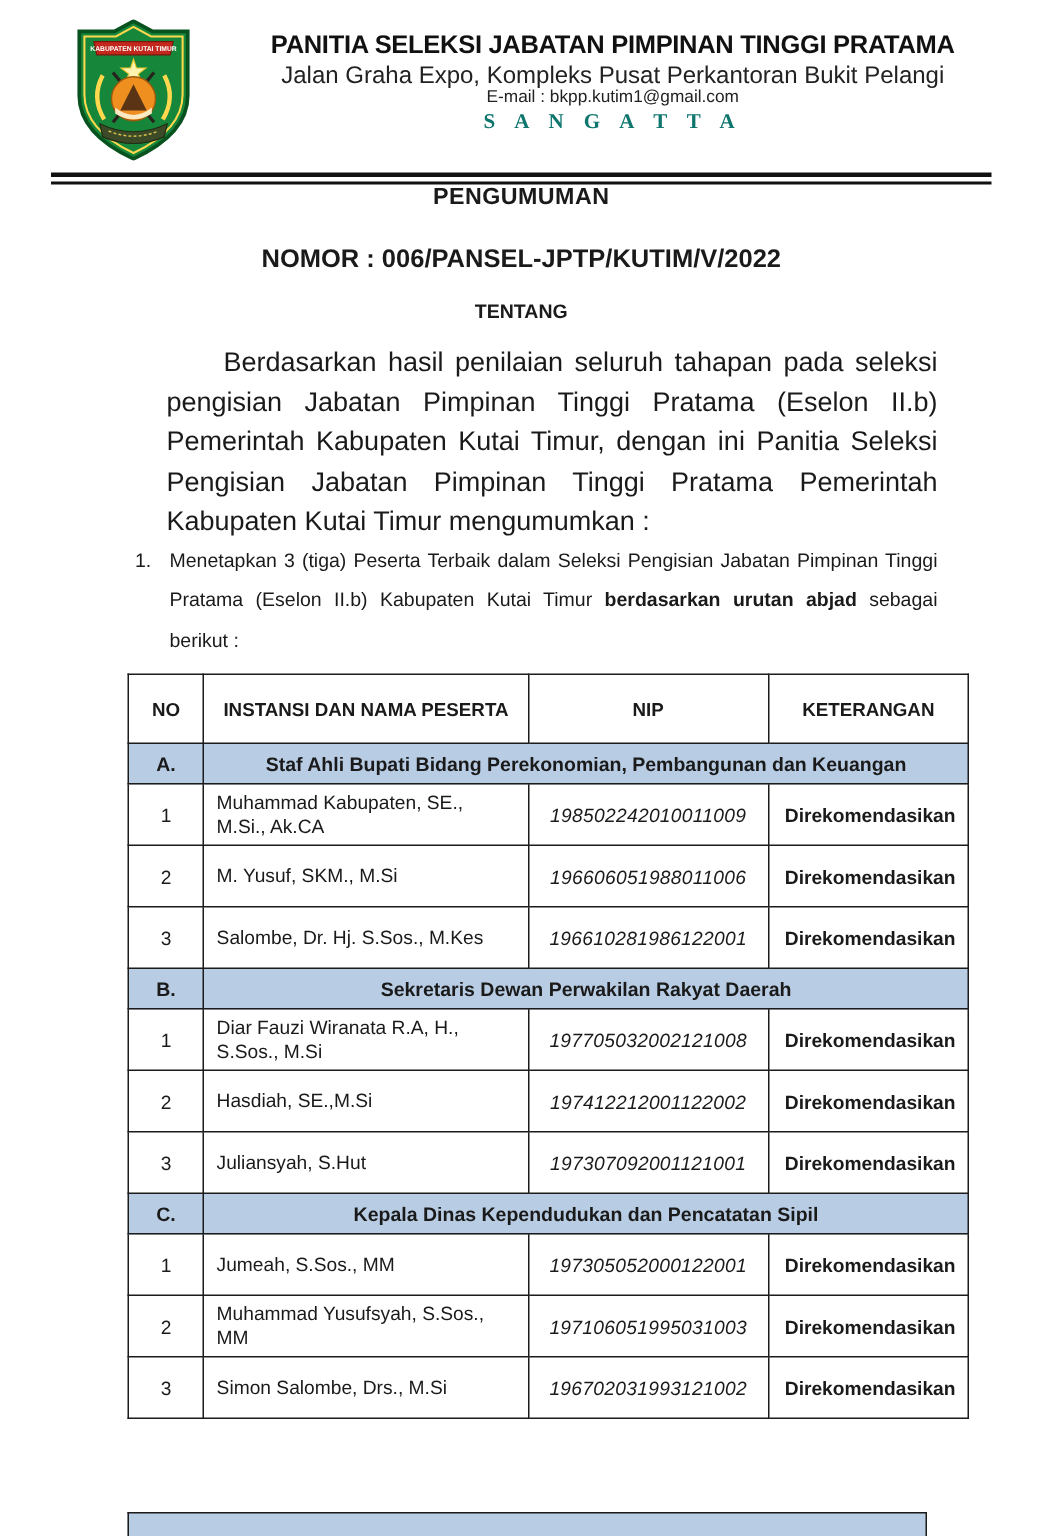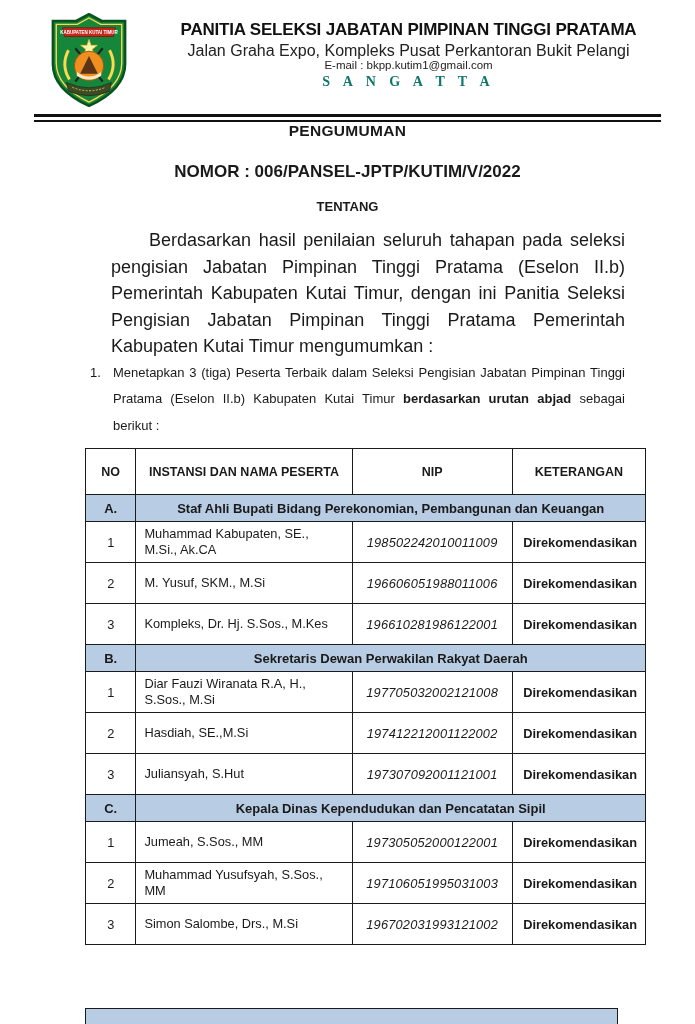--- a/index.html
+++ b/index.html
@@ -121,21 +121,21 @@
           <td class="ket">Direkomendasikan</td>
         </tr>
         <tr class="data">
           <td class="no">2</td>
           <td class="name">M. Yusuf, SKM., M.Si</td>
           <td class="nip">196606051988011006</td>
           <td class="ket">Direkomendasikan</td>
         </tr>
         <tr class="data">
           <td class="no">3</td>
-          <td class="name">Kompleks, Dr. Hj. S.Sos., M.Kes</td>
+          <td class="name">Salombe, Dr. Hj. S.Sos., M.Kes</td>
           <td class="nip">196610281986122001</td>
           <td class="ket">Direkomendasikan</td>
         </tr>
         <tr class="section">
           <td class="sec-letter">B.</td>
           <td class="sec-title" colspan="3">Sekretaris Dewan Perwakilan Rakyat Daerah</td>
         </tr>
         <tr class="data">
           <td class="no">1</td>
           <td class="name">Diar Fauzi Wiranata R.A, H., S.Sos., M.Si</td>

